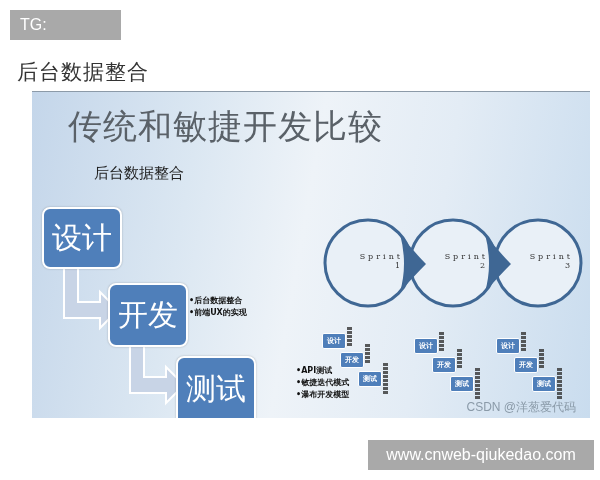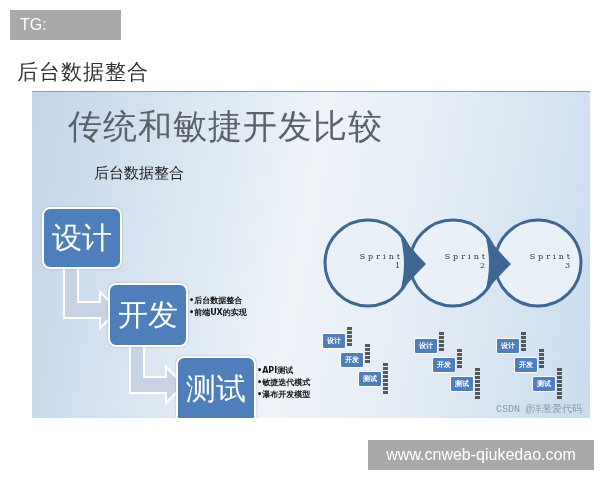--- a/index.html
+++ b/index.html
@@ -54,22 +54,22 @@
   }
   .mini { position:absolute; }
   .mini-box {
     position:absolute; background:#4f7fba; border:1px solid #fff; color:#fff;
     font-size:7px; text-align:center; border-radius:2px; width:22px; height:14px; line-height:14px;
     font-weight:bold;
   }
   .mini-dots { position:absolute; width:6px; }
   .mini-dots span { display:block; height:3px; margin-bottom:1px; background:#333; width:5px; opacity:.8;}
   .watermark-csdn {
-    position:absolute; right:8px; bottom:2px; font-size:10px; color:#8a9aa8;
-    font-family:Liberation Mono, monospace;
+    position:absolute; right:14px; bottom:2px; font-size:12px; color:#8a9aa8;
+    font-family:Liberation Sans, sans-serif;
   }
   .site-badge {
     position:absolute; left:368px; top:440px; width:226px; height:30px;
     background:#a9a9a9; color:#ffffff; font-size:16px; line-height:30px;
     text-align:center; font-family:"Liberation Sans", sans-serif;
   }
 </style>
 </head>
 <body>
 
@@ -95,21 +95,21 @@
     <span>开发</span>
   </div>
   <div class="bullets" style="left:157px;top:203px;width:60px;">
     <div>后台数据整合</div>
     <div>前端UX的实现</div>
   </div>
 
   <div class="phase-box" style="left:144px;top:264px;width:76px;height:70px;line-height:62px;">
     <span>测试</span>
   </div>
-  <div class="bullets" style="left:225px;top:273px;width:60px;">
+  <div class="bullets" style="left:225px;top:273px;width:60px;padding-left:39px;">
     <div>API测试</div>
     <div>敏捷迭代模式</div>
     <div>瀑布开发模型</div>
   </div>
 
   <svg style="position:absolute;left:290px;top:120px;" width="270" height="110">
     <circle cx="46" cy="51" r="43" fill="#e9f0f7" stroke="#3f6794" stroke-width="3"></circle>
     <circle cx="131" cy="51" r="43" fill="#e9f0f7" stroke="#3f6794" stroke-width="3"></circle>
     <circle cx="216" cy="51" r="43" fill="#e9f0f7" stroke="#3f6794" stroke-width="3"></circle>
     <path d="M78 22 Q92 40 104 52 Q92 64 78 80 Q86 52 78 22 Z" fill="#3f6794"></path>

